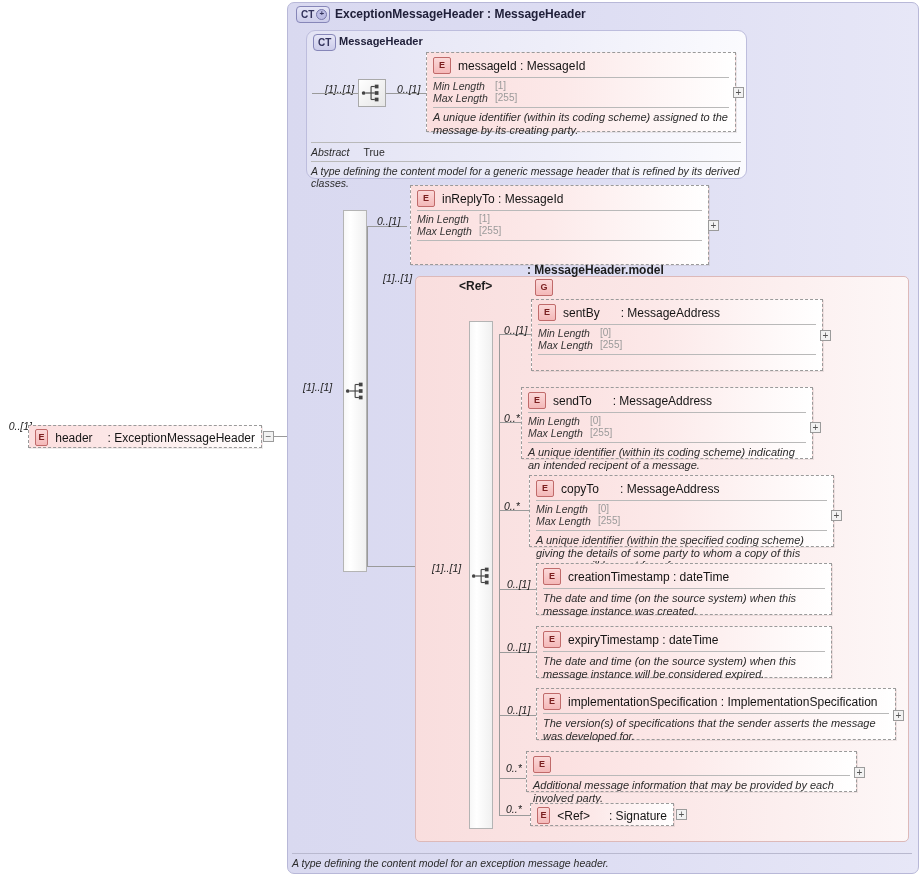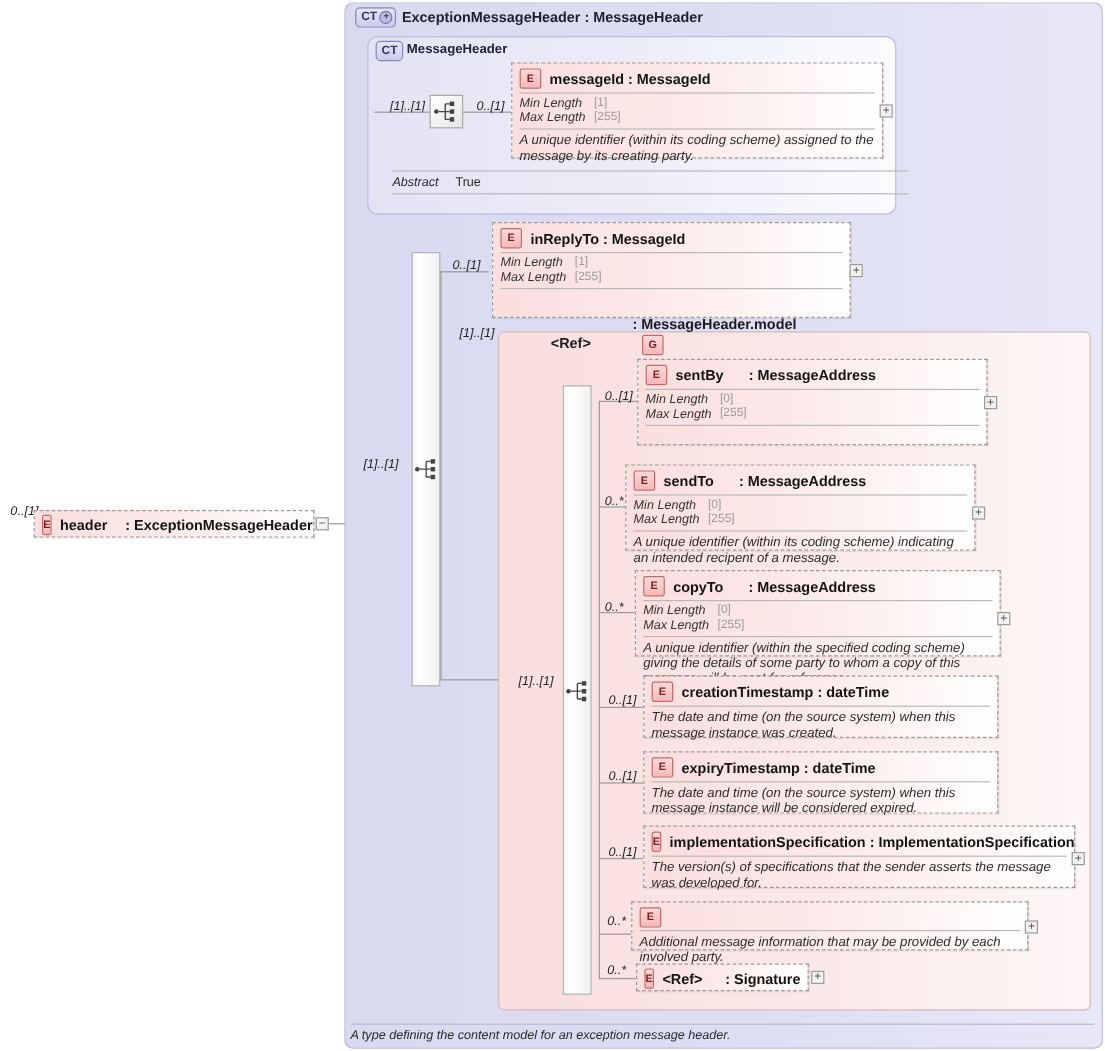--- a/index.html
+++ b/index.html
@@ -41,21 +41,21 @@
   }
   .g-title{font-size:12px;font-weight:bold;color:#1c1c1c;}
 
   
   .ebox{
     border:1px dashed #9a9a9a;
     background:linear-gradient(to right,#fbdede 0%,#fce9e9 45%,#ffffff 100%);
     box-shadow:1px 1px 0 rgba(120,100,100,.12);
   }
   .ehead{display:flex;align-items:center;gap:7px;padding:4px 6px 3px 6px;}
-  .ename{font-size:12px;font-weight:bold;color:#141414;white-space:nowrap;}
+  .ename{font-size:12px;font-weight:normal;color:#141414;white-space:nowrap;}
   .hr{height:0;border-top:1px solid #b9b9b9;margin:0 6px;}
   .facets{padding:2px 6px 3px 6px;}
   .facetrow{display:flex;line-height:12px;}
   .facetkey{font-style:italic;font-size:10.5px;color:#333;width:62px;}
   .facetval{font-size:10px;color:#9a9a9a;}
   .desc{
     padding:3px 6px 4px 6px;font-style:italic;font-size:11px;
     line-height:12.5px;color:#2b2b2b;
   }
 
@@ -163,27 +163,28 @@
       <span class="facetval">[255]</span>
     </div>
   </div>
   <div class="hr"></div>
   <div class="desc">A unique identifier (within its coding scheme) assigned to the message by its creating party.</div>
 </div>
 <div class="abs exp" style="left:733px;top:87px;">
     <span>+</span>
   </div>
 
-<div class="abs" style="left:311px;top:142px;width:430px;margin-left:16px;">
+<div class="abs" style="left:311px;top:142px;width:430px;">
   <div class="hr" style="margin:0 0 3px 0;"></div>
   <div class="abstract-row">
     <span class="abstract-k">Abstract</span>
     <span class="abstract-v">True</span>
   </div>
   <div class="hr" style="margin:3px 0 0 0;"></div>
+  <div style="font-style:italic;font-size:10.5px;color:#2b2b2b;padding-top:3px;">A type defining the content model for a generic message header that is refined by its derived classes.</div>
 </div>
 
 <div class="abs tallbar" style="left:343px;top:210px;width:24px;height:362px;"></div>
 <div class="abs card" style="left:303px;top:381px;">[1]..[1]</div>
 <div class="abs" style="left:343px;top:378px;width:30px;height:26px;">
   <svg viewBox="0 0 28 28" width="28" height="26">
     <circle cx="4" cy="14" r="2" fill="#444"></circle>
     <line x1="6" y1="14" x2="12" y2="14" stroke="#444" stroke-width="1.2"></line>
     <line x1="12" y1="7" x2="12" y2="21" stroke="#444" stroke-width="1.2"></line>
     <line x1="12" y1="7" x2="16" y2="7" stroke="#444" stroke-width="1.2"></line>

